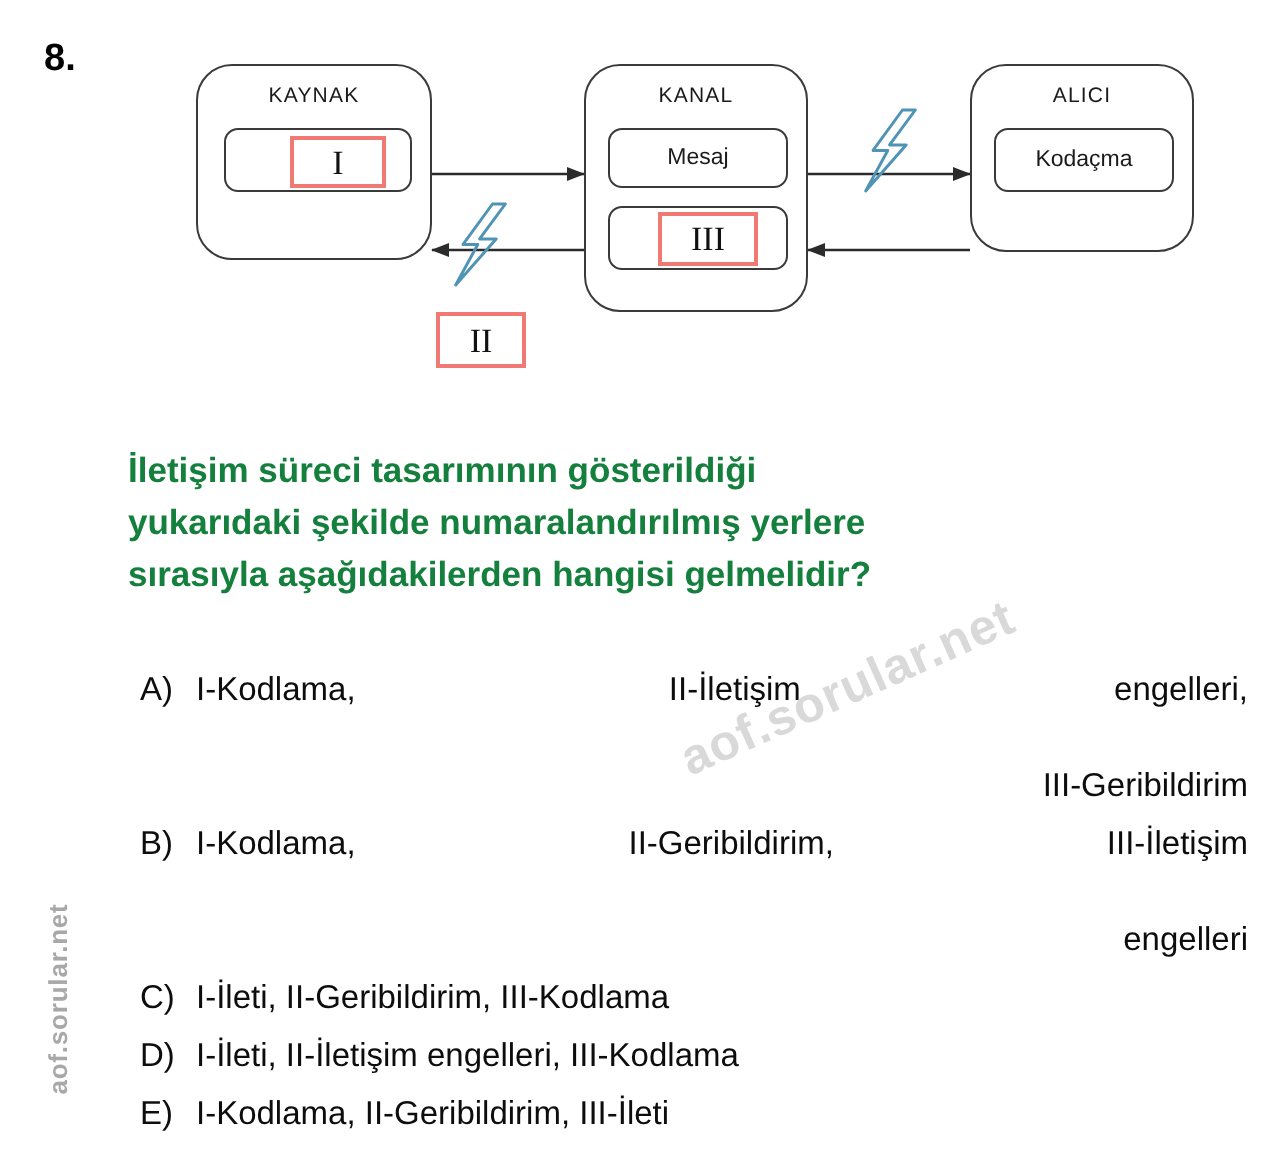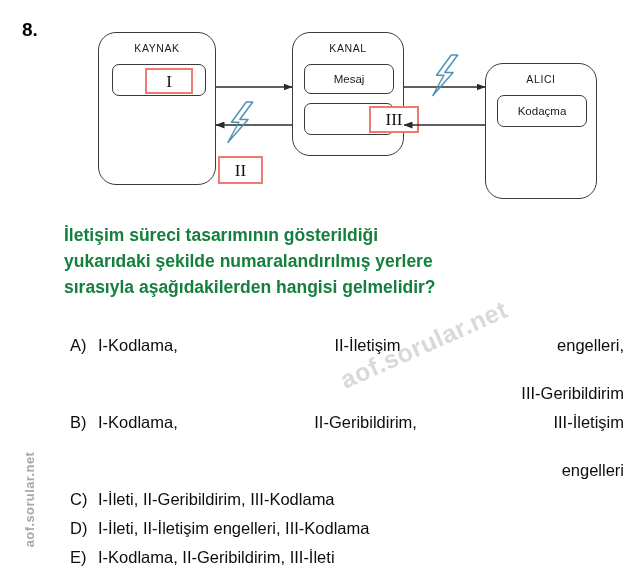--- a/index.html
+++ b/index.html
@@ -91,21 +91,20 @@
     top: 3px;
     width: 48px;
     height: 26px;
   }
   #roman-three {
     position: absolute;
     left: 24px;
     top: 2px;
     width: 50px;
     height: 27px;
-    margin-left: 40px;
   }
   #roman-two {
     position: absolute;
     left: 218px;
     top: 156px;
     width: 45px;
     height: 28px;
   }
 
   
@@ -201,36 +200,36 @@
 </style>
 </head>
 <body>
 
 <div id="page">
 
   <div id="question-number">8.</div>
 
   <div id="diagram">
 
-    <div class="node-box" style="left:98px; top:32px; width:118px; height:153px;">
+    <div class="node-box" style="left:98px; top:32px; width:118px; height:98px;">
       <div class="node-title">KAYNAK</div>
       <div class="inner-box" style="left:13px; top:31px; width:94px; height:32px;">
         <div class="roman-box" id="roman-one">I</div>
       </div>
     </div>
 
     <div class="node-box" style="left:292px; top:32px; width:112px; height:124px;">
       <div class="node-title">KANAL</div>
       <div class="inner-box" style="left:11px; top:31px; width:90px; height:30px;">Mesaj</div>
       <div class="inner-box" style="left:11px; top:70px; width:90px; height:32px;">
         <div class="roman-box" id="roman-three">III</div>
       </div>
     </div>
 
-    <div class="node-box" style="left:485px; top:32px; width:112px; height:136px;margin-top:31px;">
+    <div class="node-box" style="left:485px; top:32px; width:112px; height:94px;">
       <div class="node-title">ALICI</div>
       <div class="inner-box" style="left:11px; top:31px; width:90px; height:32px;">Kodaçma</div>
     </div>
 
     <div class="roman-box" id="roman-two">II</div>
 
     <svg id="diagram-svg" viewBox="0 0 640 200">
       <defs>
         <marker id="arrowhead" markerWidth="9" markerHeight="7" refX="8.5" refY="3.5" orient="auto" markerUnits="userSpaceOnUse">
           <polygon points="0 0, 9 3.5, 0 7" fill="#2b2b2b"></polygon>

